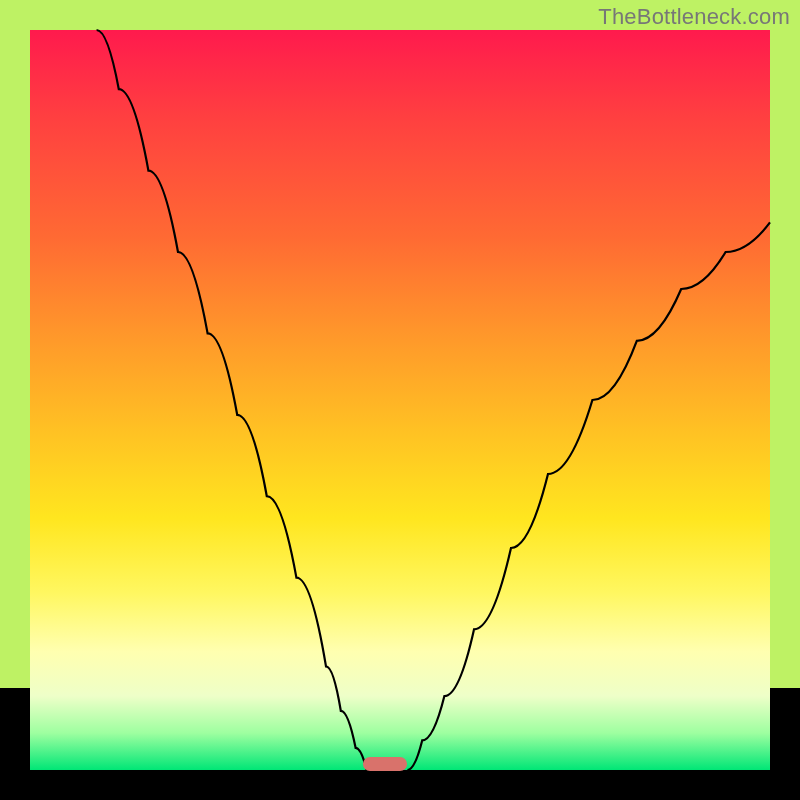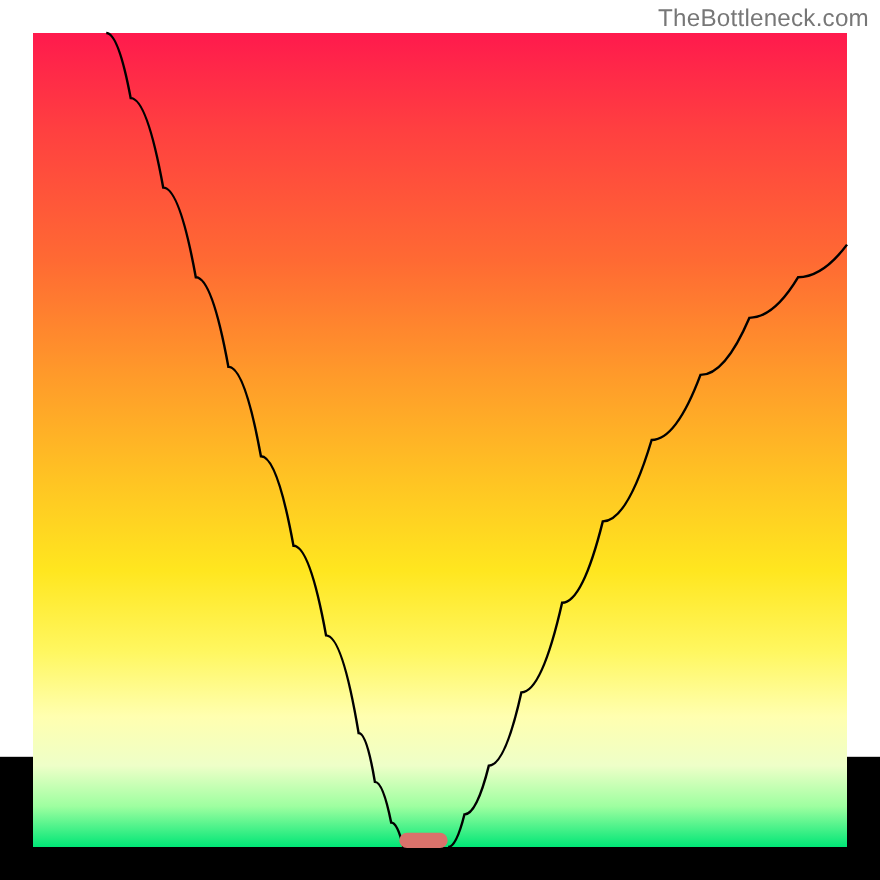--- a/index.html
+++ b/index.html
@@ -10,21 +10,21 @@
     background: #000;
     overflow: hidden;
     font-family: Arial, Helvetica, sans-serif;
   }
   .frame {
     position: absolute;
     left: 0;
     top: 0;
     width: 800px;
     height: 688px;
-    background: #ffffff;
+    background: #bef264;
   }
   .plot {
     position: absolute;
     left: 30px;
     top: 30px;
     width: 740px;
     height: 740px;
     background: linear-gradient(
       to bottom,
       #ff1a4d 0%,

